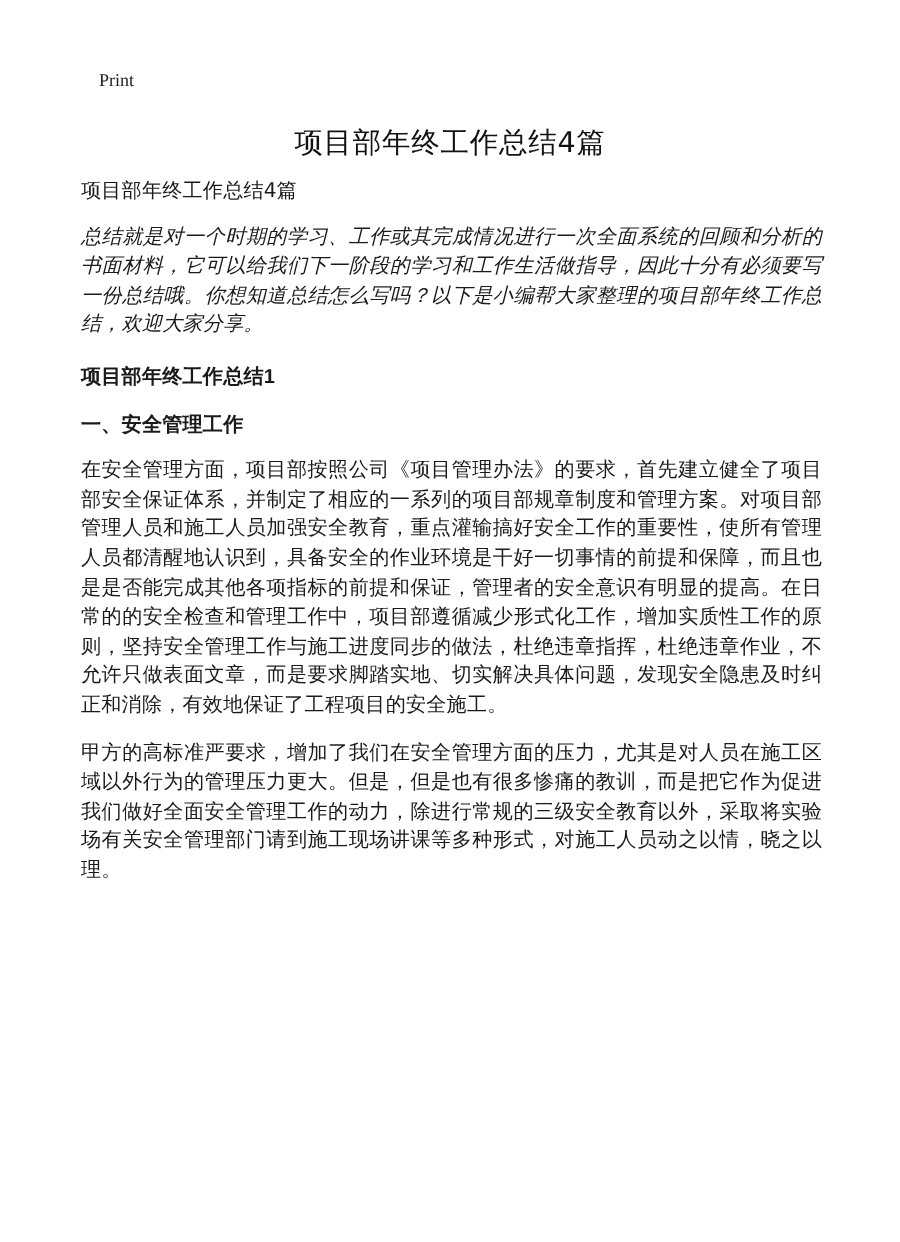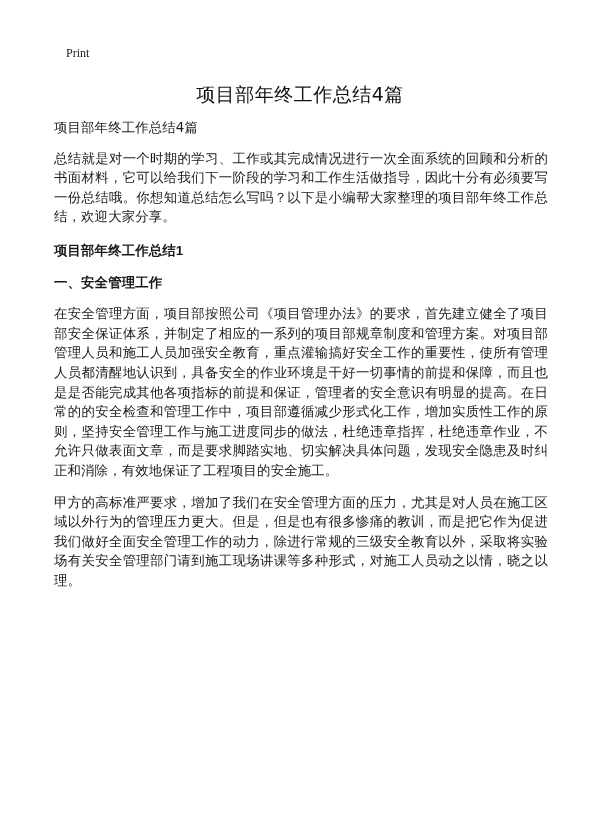--- a/index.html
+++ b/index.html
@@ -17,21 +17,21 @@
     position: absolute; left: 0; width: 600px; top: 82px;
     text-align: center; font-size: 19px; font-weight: normal; color: #111;
     letter-spacing: 0.5px; margin: 0;
   }
   .content {
     position: absolute; left: 54px; top: 118px; width: 494px;
     font-size: 13.4px; line-height: 19.6px; letter-spacing: 0.15px;
   }
   .content p { margin: 0 0 12px 0; text-align: justify; }
   .subtitle { margin-bottom: 11px !important; }
-  .intro { margin-bottom: 14px !important; }
+  .intro { margin-bottom: 14px !important; font-style: italic; }
   .sec-head {
     font-family: Liberation Sans, sans-serif;
     font-weight: bold; font-size: 13.4px; margin: 0 0 12px 0;
   }
   .sec-head.h2 { margin-top: 8px; }
 </style>
 </head>
 <body>
 
 <div class="print-link">Print</div>

